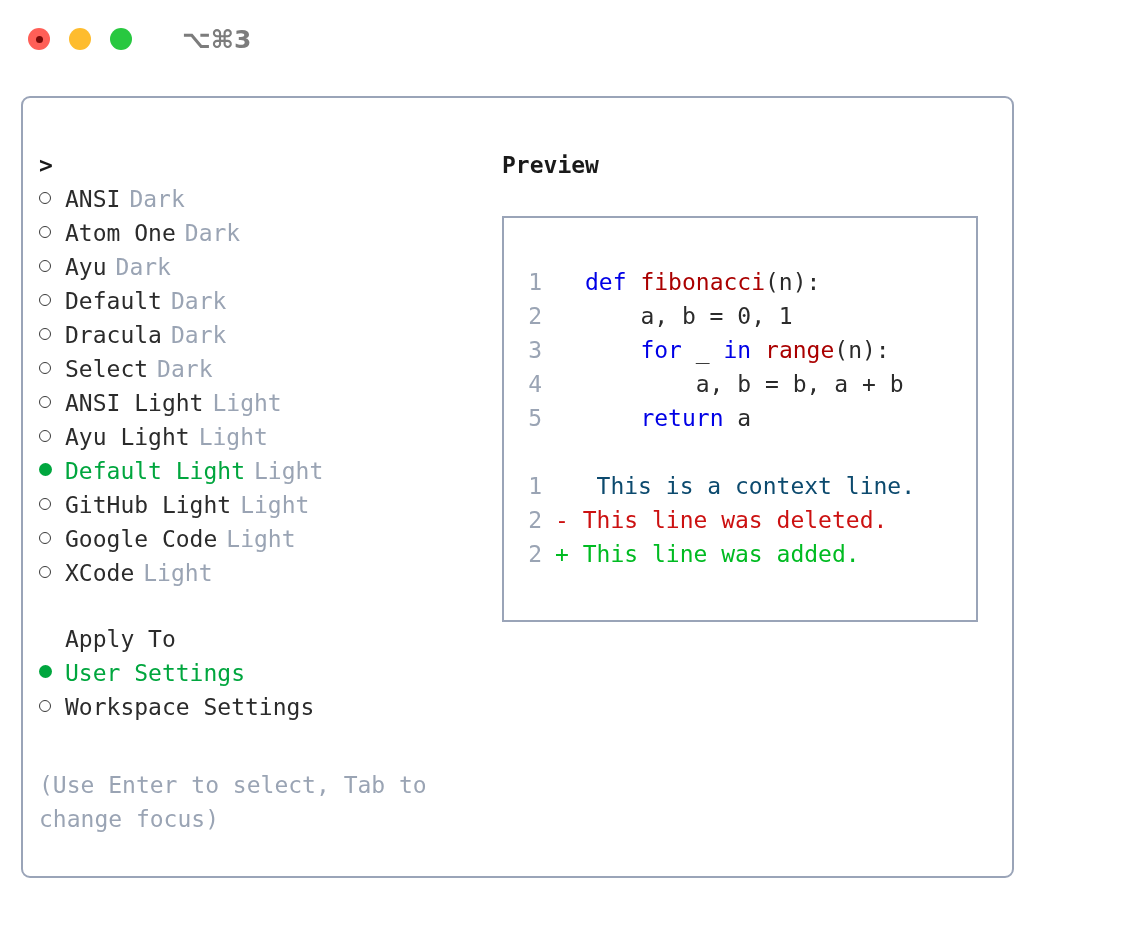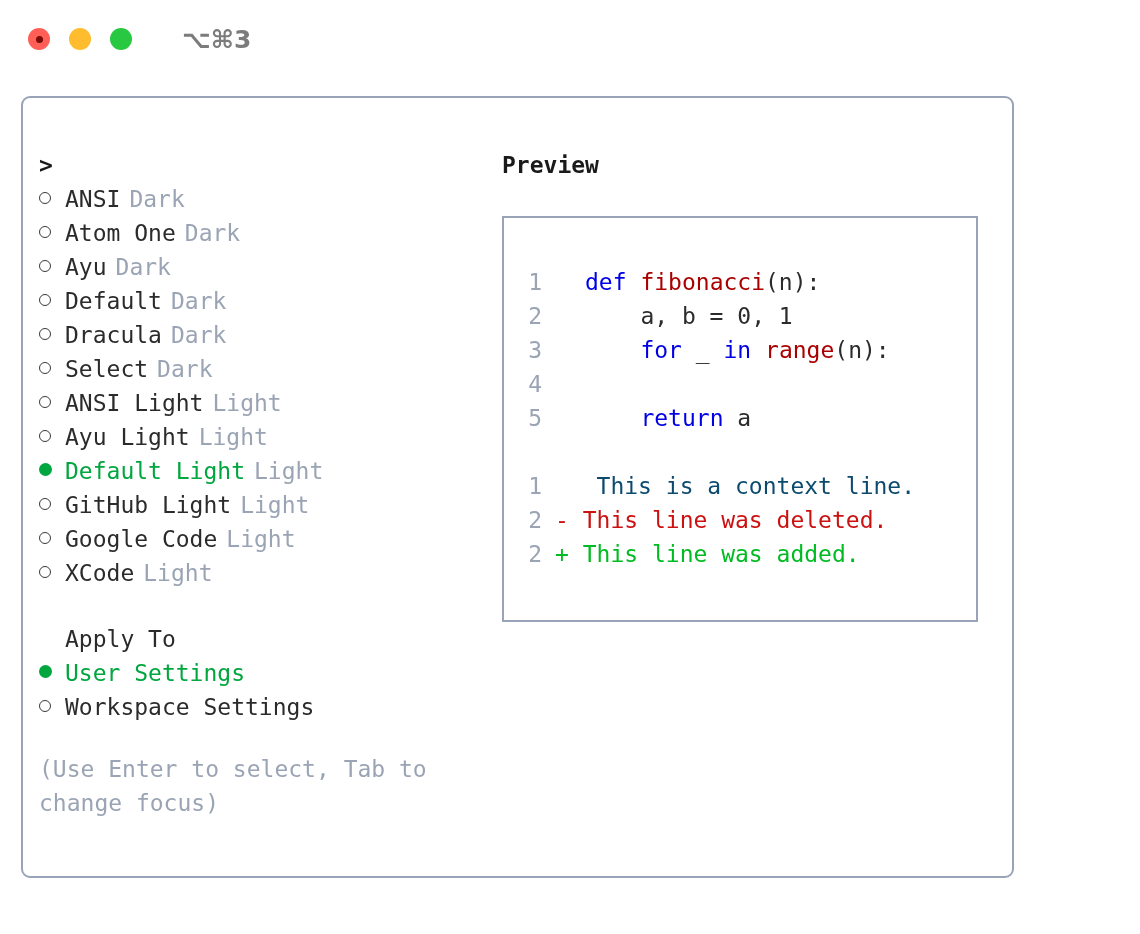--- a/index.html
+++ b/index.html
@@ -159,20 +159,21 @@
 
   .spacer-lg { height: 32px; }
   .spacer-md { height: 28px; }
 
   .hint {
     color: #9aa4b4;
     font-size: 23px;
     line-height: 34px;
     white-space: pre-line;
     max-width: 420px;
+    margin-top: 16px;
   }
 
   
   .right-col {
     position: absolute;
     left: 479px;
     top: 50px;
     width: 490px;
   }
   .preview-title {
@@ -278,21 +279,21 @@
       </div>
 
       <div class="right-col">
         <div class="preview-title">Preview</div>
         <div class="preview-box">
           <div class="code-area">
             <div id="code-lines">
                 <div class="code-line"><span class="lineno">1</span><span class="code-text"><span class="kw">def </span><span class="fn">fibonacci</span><span class="plain">(n):</span></span></div>
                 <div class="code-line"><span class="lineno">2</span><span class="code-text"><span class="plain">    a, b = 0, 1</span></span></div>
                 <div class="code-line"><span class="lineno">3</span><span class="code-text"><span class="plain">    </span><span class="kw">for</span><span class="plain"> _ </span><span class="kw">in</span><span class="plain"> </span><span class="fn">range</span><span class="plain">(n):</span></span></div>
-                <div class="code-line"><span class="lineno">4</span></div>
+                <div class="code-line"><span class="lineno">4</span><span class="code-text"><span class="plain">        a, b = b, a + b</span></span></div>
                 <div class="code-line"><span class="lineno">5</span><span class="code-text"><span class="plain">    </span><span class="kw">return</span><span class="plain"> a</span></span></div>
               </div>
             <div class="blank-line"></div>
             <div id="diff-lines">
                 <div class="code-line"><span class="lineno">1</span><span class="diff-ctx"> </span><span class="diff-ctx">  This is a context line.</span></div>
                 <div class="code-line"><span class="lineno">2</span><span class="diff-del">-</span><span class="diff-del"> This line was deleted.</span></div>
                 <div class="code-line"><span class="lineno">2</span><span class="diff-add">+</span><span class="diff-add"> This line was added.</span></div>
               </div>
           </div>
         </div>

